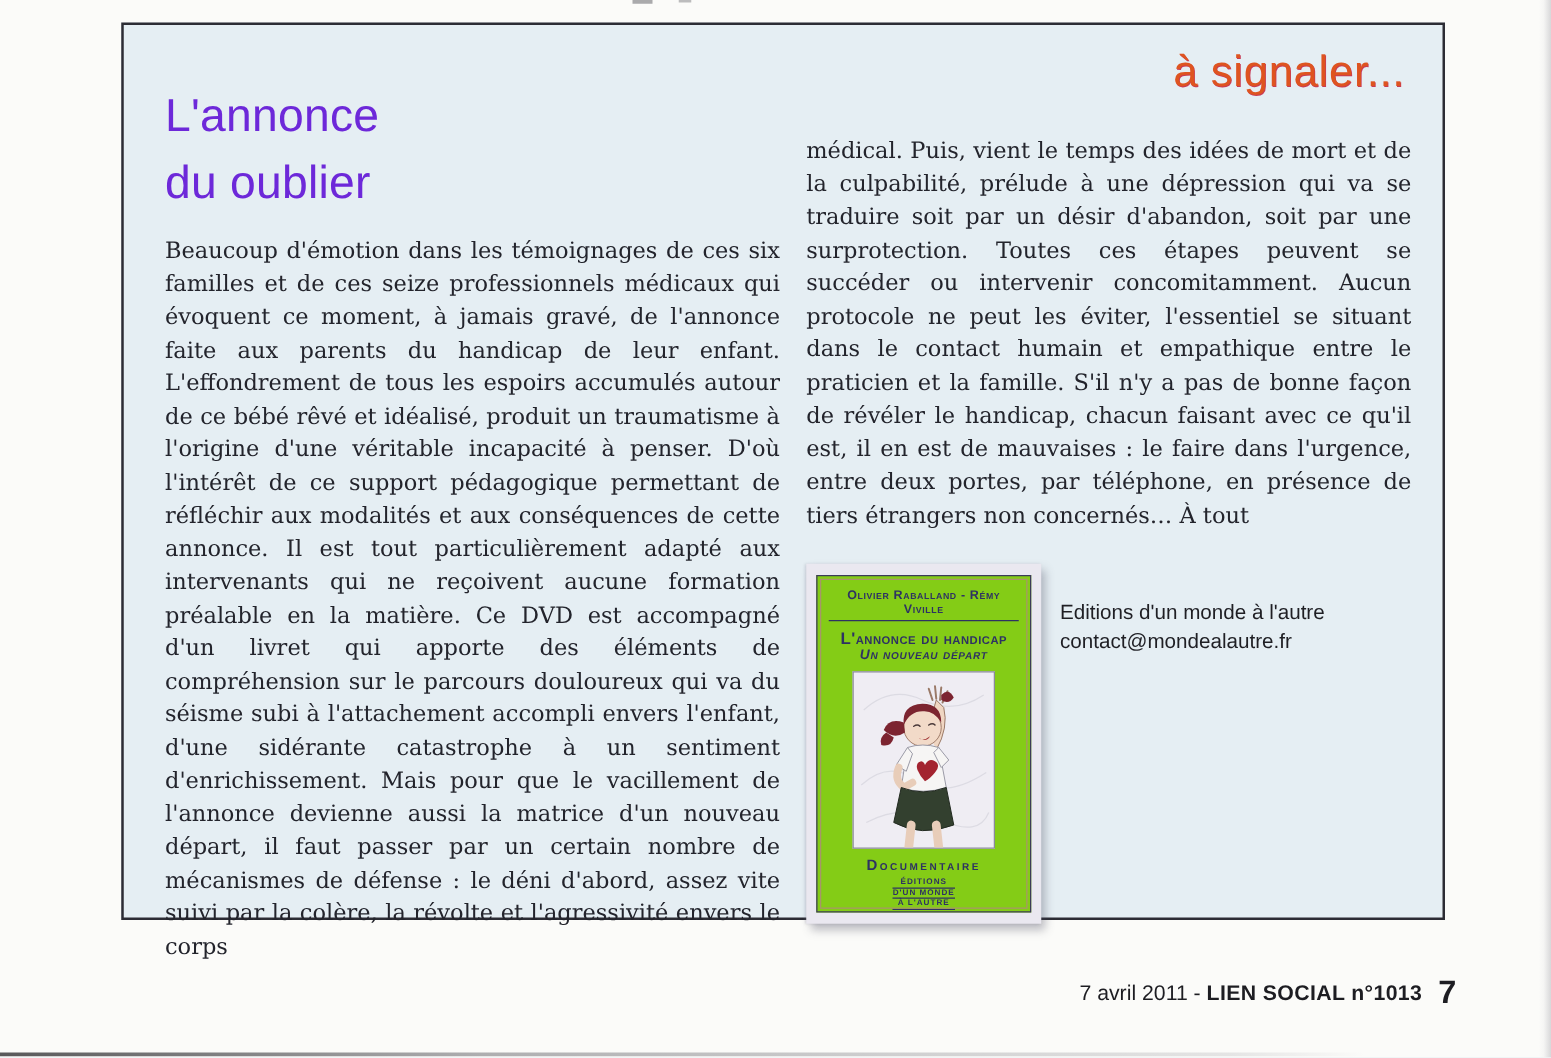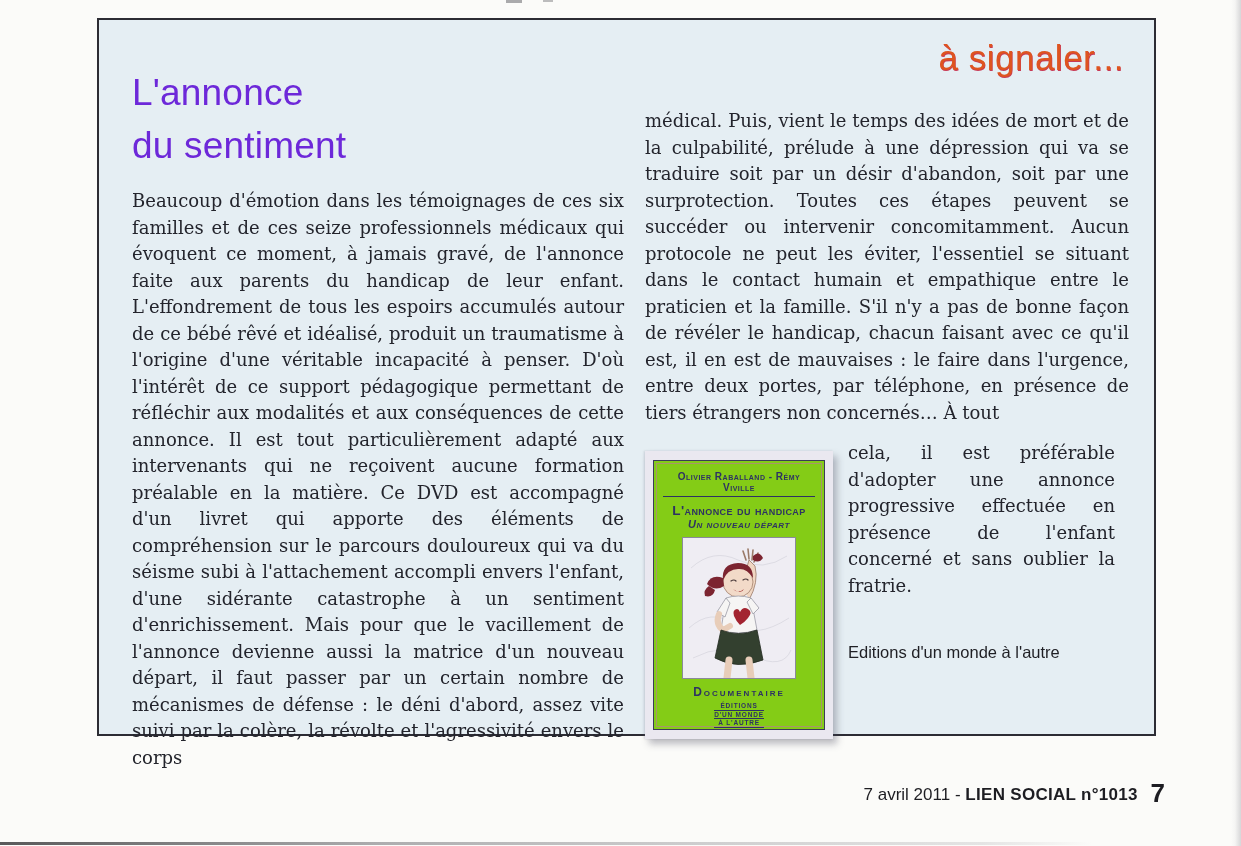--- a/index.html
+++ b/index.html
@@ -106,21 +106,21 @@
 </head>
 <body>
 
 <div class="scan">
 
   <div class="panel">
 
     <div class="flag">à signaler...</div>
 
     <div class="col-left">
-      <h1 class="title"><span>L'annonce</span><br><span>du sentiment</span></h1>
+      <h1 class="title"><span>L'annonce</span><br><span>du oublier</span></h1>
       <p class="body">Beaucoup d'émotion dans les témoignages de ces six familles et de ces seize professionnels médicaux qui évoquent ce moment, à jamais gravé, de l'annonce faite aux parents du handicap de leur enfant. L'effondrement de tous les espoirs accumulés autour de ce bébé rêvé et idéalisé, produit un traumatisme à l'origine d'une véritable incapacité à penser. D'où l'intérêt de ce support pédagogique permettant de réfléchir aux modalités et aux conséquences de cette annonce. Il est tout particulièrement adapté aux intervenants qui ne reçoivent aucune formation préalable en la matière. Ce DVD est accompagné d'un livret qui apporte des éléments de compréhension sur le parcours douloureux qui va du séisme subi à l'attachement accompli envers l'enfant, d'une sidérante catastrophe à un sentiment d'enrichissement. Mais pour que le vacillement de l'annonce devienne aussi la matrice d'un nouveau départ, il faut passer par un certain nombre de mécanismes de défense : le déni d'abord, assez vite suivi par la colère, la révolte et l'agressivité envers le corps</p>
     </div>
 
     <div class="col-right">
       <p class="body">médical. Puis, vient le temps des idées de mort et de la culpabilité, prélude à une dépression qui va se traduire soit par un désir d'abandon, soit par une surprotection. Toutes ces étapes peuvent se succéder ou intervenir concomitamment. Aucun protocole ne peut les éviter, l'essentiel se situant dans le contact humain et empathique entre le praticien et la famille. S'il n'y a pas de bonne façon de révéler le handicap, chacun faisant avec ce qu'il est, il en est de mauvaises : le faire dans l'urgence, entre deux portes, par téléphone, en présence de tiers étrangers non concernés… À tout</p>
 
       <div class="media-row">
 
         <div class="dvd-card">
           <div class="dvd-frame">
@@ -165,23 +165,23 @@
             <div class="dvd-genre">Documentaire</div>
             <div class="dvd-publisher">
               <div>Éditions</div>
               <div>d'un monde</div>
               <div>à l'autre</div>
             </div>
           </div>
         </div>
 
         <div class="right-stack">
-          <p class="body wrap-text">cela, il est préférable d'adopter une annonce progressive effectuée en présence de l'enfant concerné et sans oublier la fratrie.</p>
           <div class="caption">
             <div class="cap-publisher">Editions d'un monde à l'autre</div>
+            <div class="cap-email">contact@mondealautre.fr</div>
           </div>
         </div>
 
       </div>
     </div>
 
   </div>
 
   <div class="footer">
     <span class="f-date">7 avril 2011 -</span>

